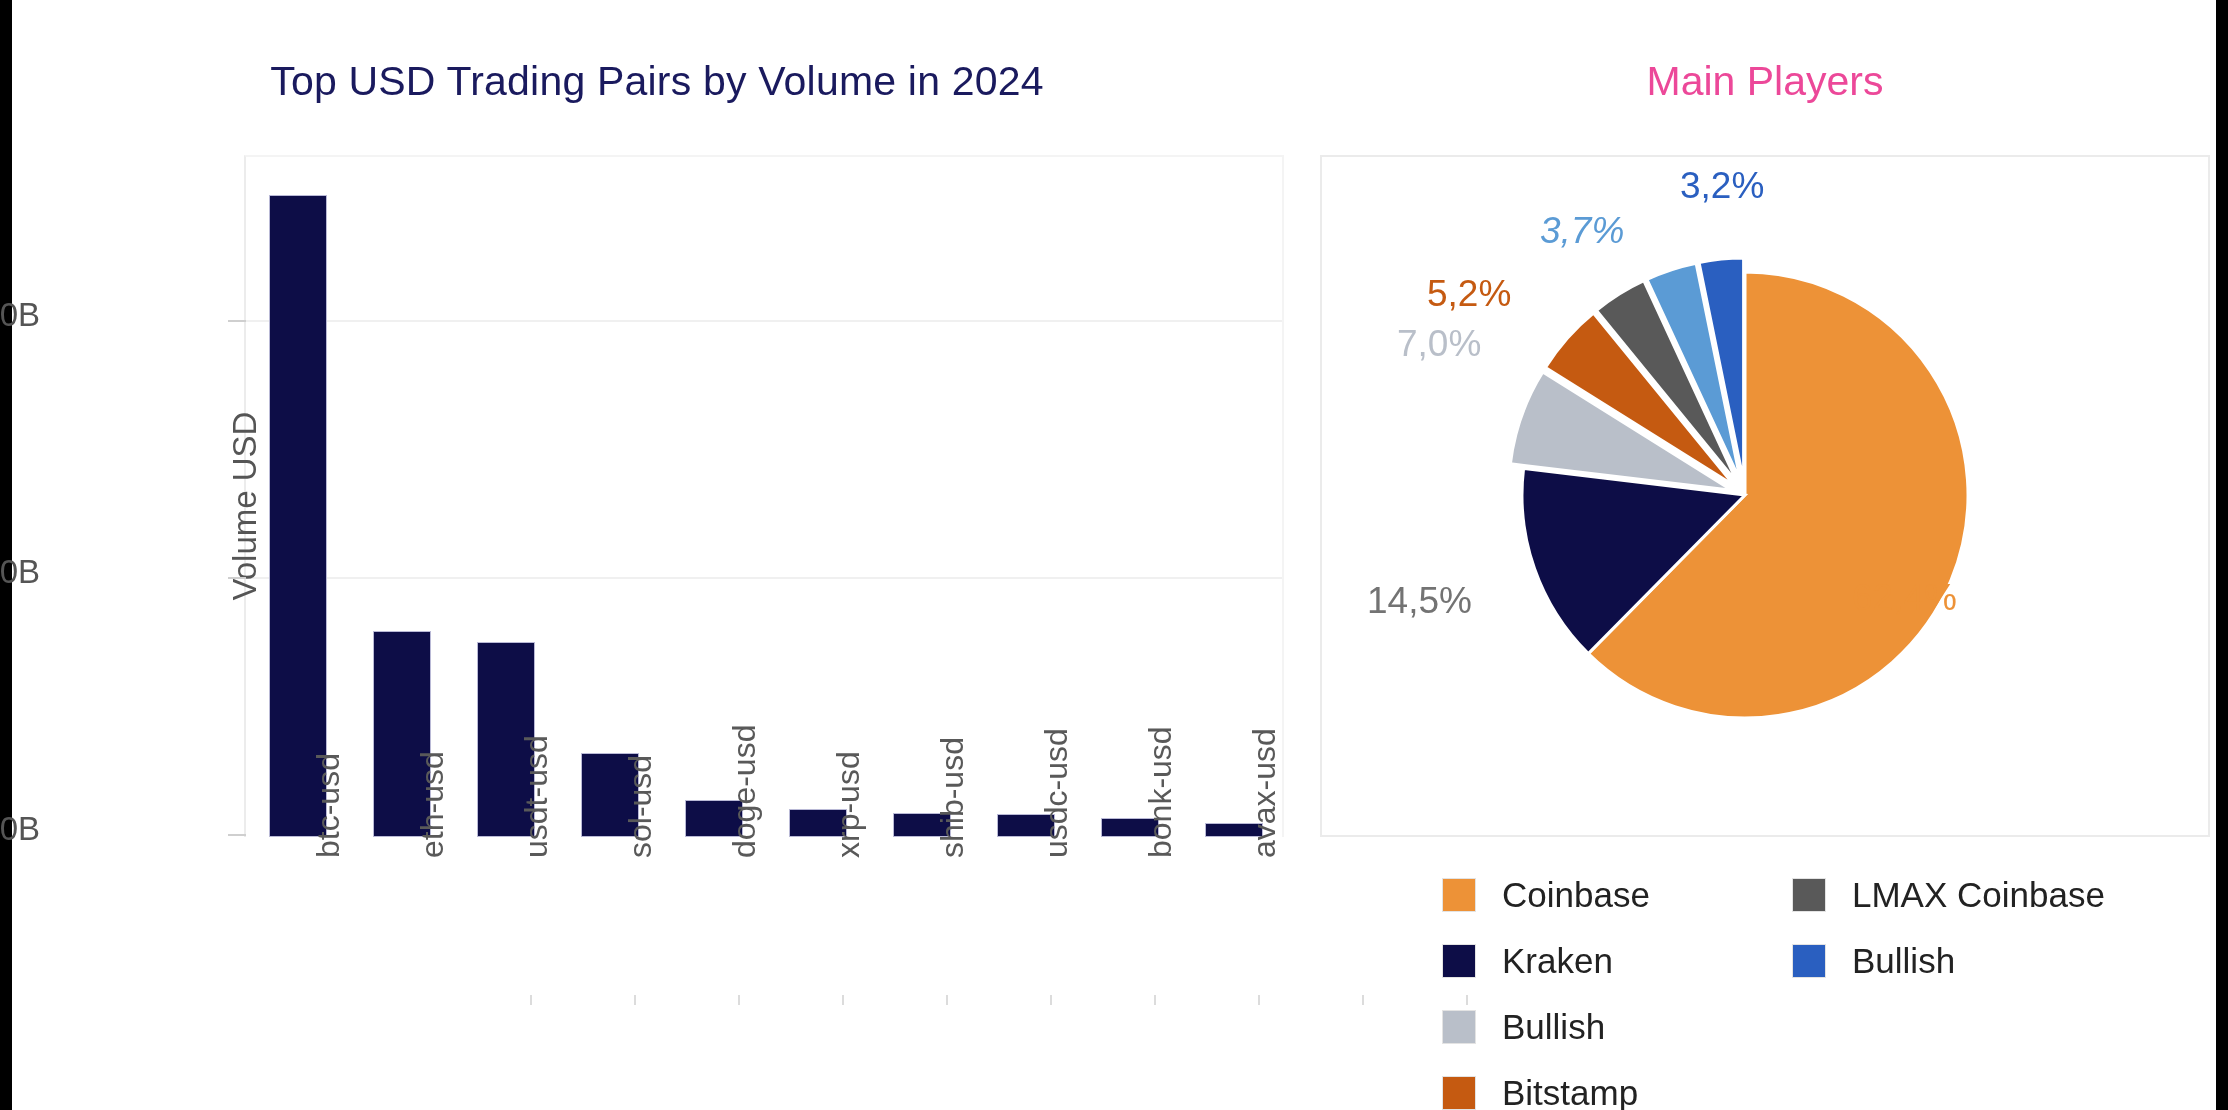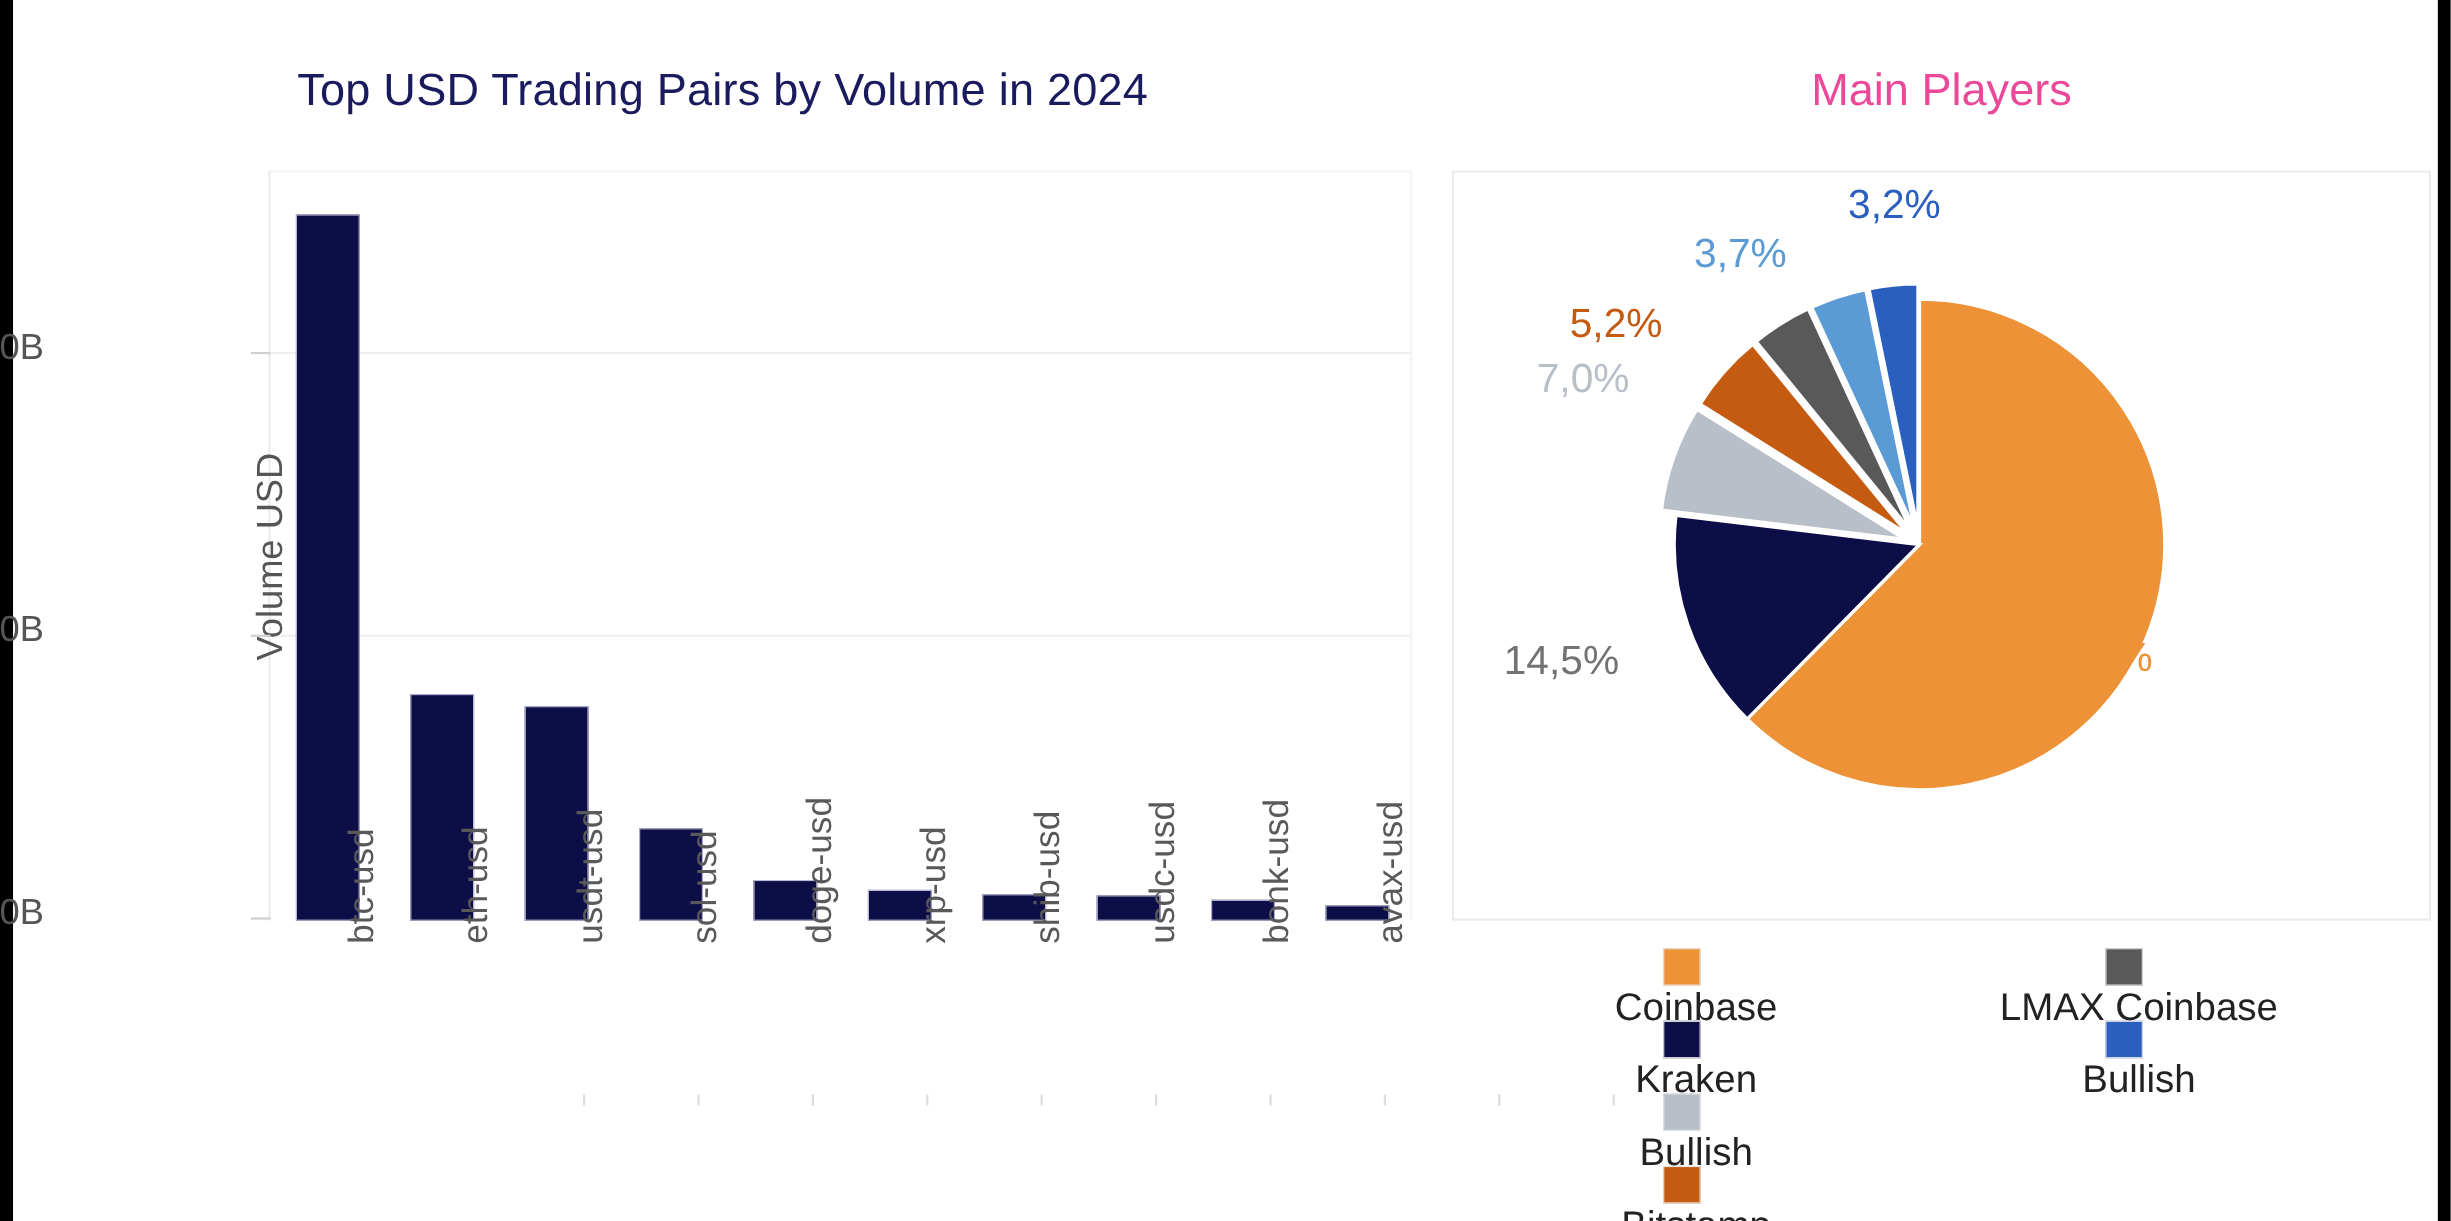--- a/index.html
+++ b/index.html
@@ -65,21 +65,21 @@
   #pie-svg{position:absolute;left:0;top:0;width:890px;height:682px;}
   .pielab{
     position:absolute;font-size:37px;white-space:nowrap;font-weight:400;
   }
 
   
   #legend{position:absolute;left:1430px;top:862px;width:790px;height:240px;}
   .leg-col{position:absolute;top:0;}
   #leg-col-left{left:0;}
   #leg-col-right{left:350px;}
-  .leg-item{position:relative;height:66px;display:flex;align-items:center;flex-direction:column;}
+  .leg-item{position:relative;height:66px;display:flex;align-items:center;}
   .leg-swatch{width:34px;height:34px;border:1px solid #e3e3e3;box-sizing:border-box;flex:0 0 auto;}
   .leg-text{margin-left:26px;font-size:35px;color:#222;white-space:nowrap;}
 </style>
 </head>
 <body>
 
 <div class="edge-l"></div>
 <div class="edge-r"></div>
 
 <div class="board">
@@ -178,21 +178,21 @@
           <path d="M 418.6319538463622 324.6988657325892 L 324.9528364105291 122.32983905992026 A 223 223 0 0 1 374.0966281916492 106.19118905090218 Z" fill="#5b9bd5" stroke="#ffffff" stroke-width="3"></path>
           <path d="M 421.594935992083 324.0706857622618 L 377.05961033737 105.5630090805748 A 223 223 0 0 1 421.59493599208275 101.0706857622618 Z" fill="#2a5fc0" stroke="#ffffff" stroke-width="3"></path>
         </svg>
     </div>
 
     <div id="pie-label-layer">
         <div class="pielab" style="color: rgb(237, 146, 55); left: 550px; top: 577px;">62,4%</div>
         <div class="pielab" style="color: #737373; left: 65px; top: 580px;">14,5%</div>
         <div class="pielab" style="color: rgb(185, 191, 201); left: 95px; top: 323px;">7,0%</div>
         <div class="pielab" style="color: rgb(197, 90, 17); left: 125px; top: 273px;">5,2%</div>
-        <div class="pielab" style="color: rgb(91, 155, 213); left: 238px; top: 210px;">3,7%</div>
+        <div class="pielab" style="color: rgb(91, 155, 213); left: 238px; top: 210px; font-style: italic;">3,7%</div>
         <div class="pielab" style="color: rgb(42, 95, 192); left: 378px; top: 165px;">3,2%</div>
       </div>
   </section>
 
   <div id="legend">
     <div class="leg-col" id="leg-col-left">
         <div class="leg-item">
           <span class="leg-swatch" style="background: rgb(237, 146, 55);"></span>
           <span class="leg-text">Coinbase</span>
         </div>

